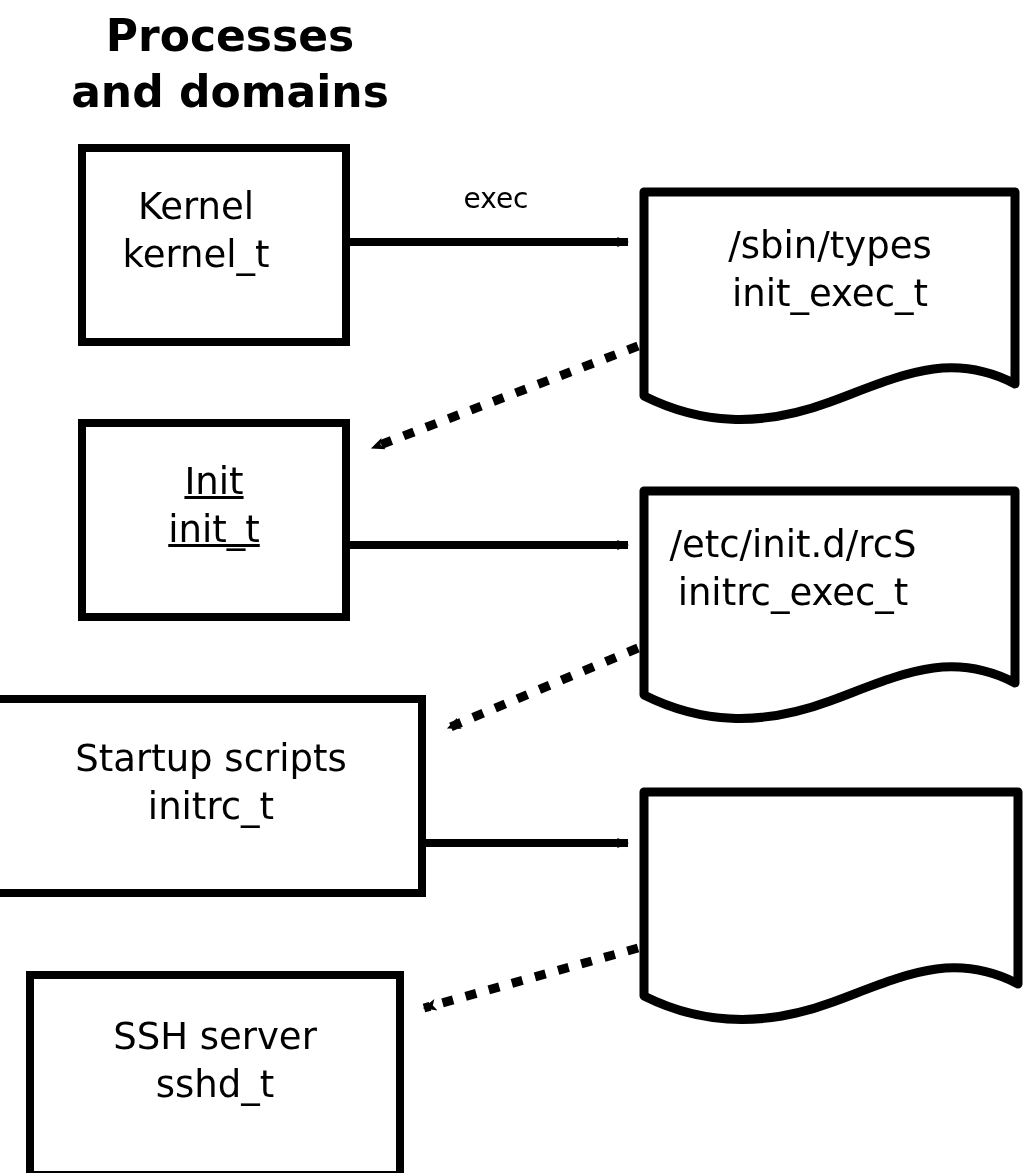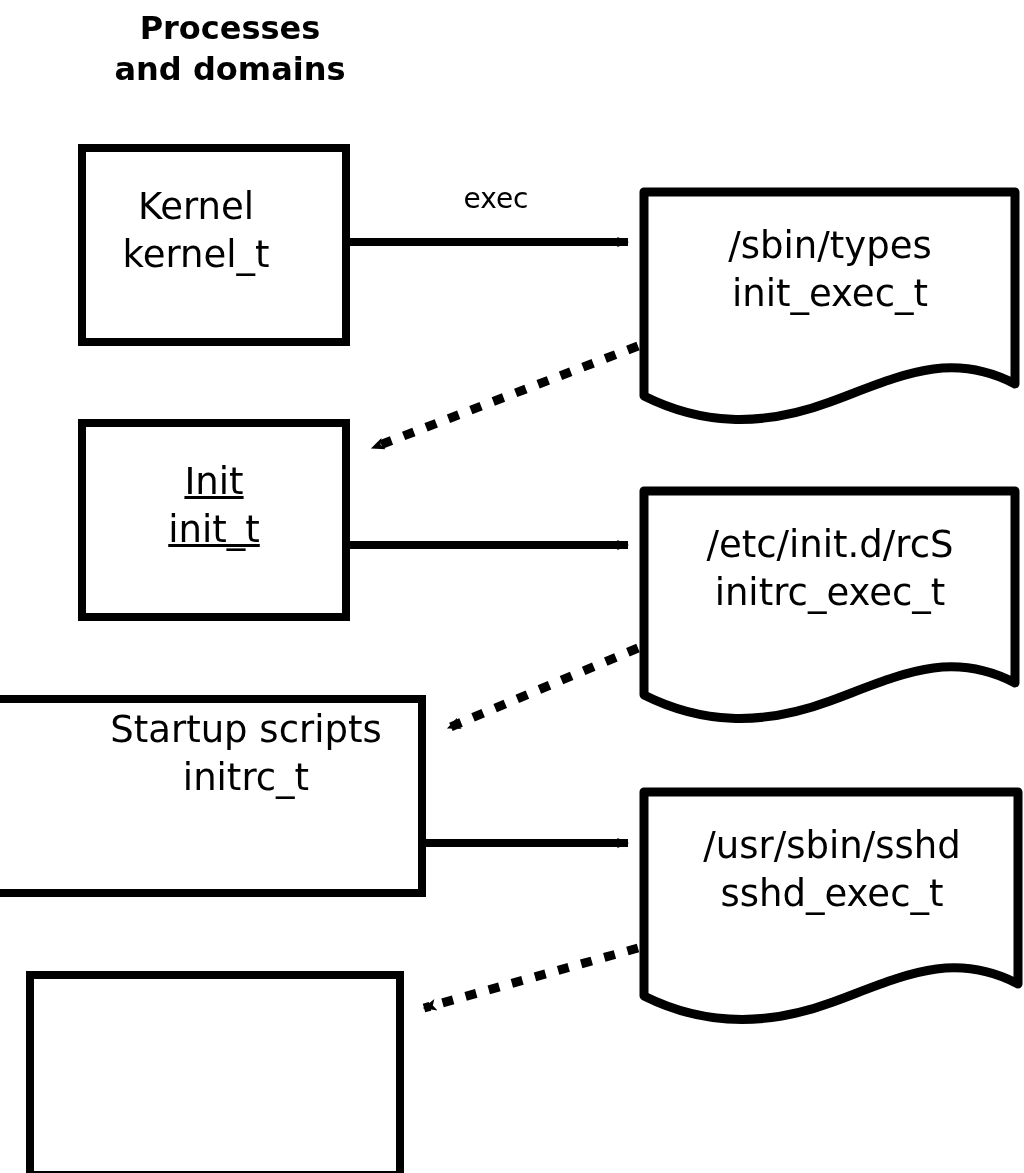--- a/index.html
+++ b/index.html
@@ -11,21 +11,21 @@
     position: relative;
     width: 1024px;
     height: 1173px;
     background: #ffffff;
     font-family: "DejaVu Sans", sans-serif;
     overflow: hidden;
   }
   .col-header {
     position: absolute;
     font-weight: bold;
-    font-size: 32px;
+    font-size: 44px;
     line-height: 1.28;
     text-align: center;
     color: #000000;
     white-space: pre-line;
   }
   #header-left  { left: 30px;  top: 8px;  width: 400px; }
   #header-right { left: 600px; top: 8px;  width: 400px; }
 
   .svg-layer {
     position: absolute;
@@ -105,28 +105,28 @@
 
     <line x1="638" y1="948" x2="424" y2="1008" stroke="#000000" stroke-width="9" stroke-dasharray="11 13" stroke-linecap="butt" marker-end="url(#arrow-dot)"></line>
   </svg>
 
   <div class="node-label" style="left:64px; top:183px; width:264px;">Kernel
 kernel_t</div>
 
   <div class="node-label" style="left:82px; top:458px; width:264px;text-decoration:underline;">Init
 init_t</div>
 
-  <div class="node-label" style="left:0px; top:706px; width:422px;margin-left:35px;">Startup scripts
+  <div class="node-label" style="left:0px; top:735px; width:422px;">Startup scripts
 initrc_t</div>
 
+  <div class="node-label" style="left:30px; top:1013px; width:370px;">SSH server
+sshd_t</div>
 
   <div class="node-label" style="left:644px; top:222px; width:372px;">/sbin/types
 init_exec_t</div>
 
-  <div class="node-label" style="left:644px; top:521px; width:372px;">/etc/init.d/rcS
+  <div class="node-label" style="left:607px; top:521px; width:372px;">/etc/init.d/rcS
 initrc_exec_t</div>
 
-  <div class="node-label" style="left:646px; top:822px; width:372px;">/usr/sbin/sshd
-sshd_exec_t</div>
 
   <div class="edge-label" style="left:396px; top:182px; width:200px;">exec</div>
 
 </div>
 
 </body></html>

